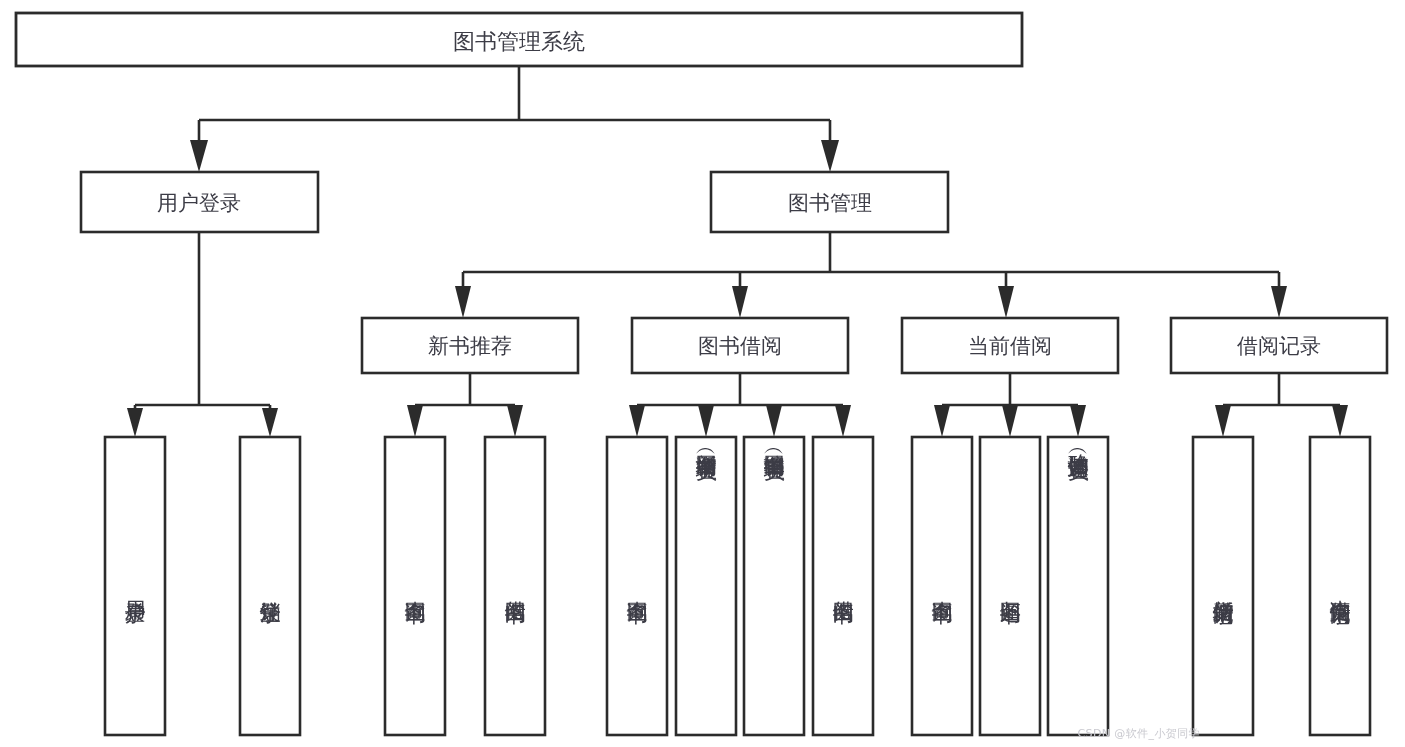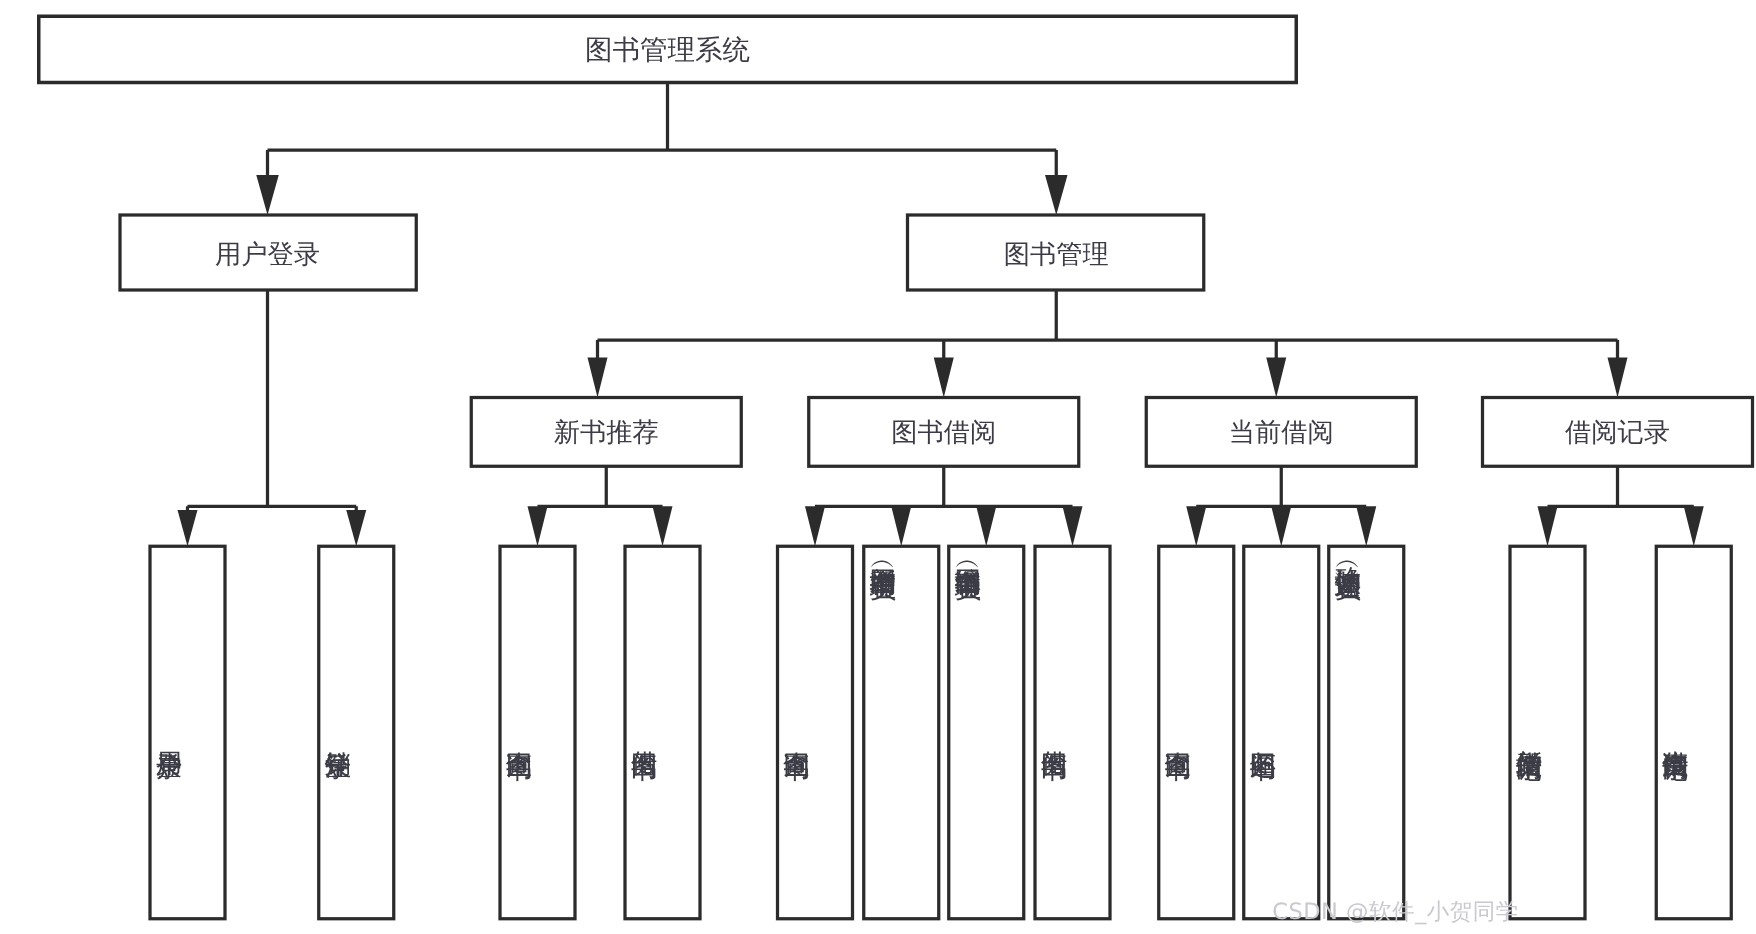--- a/index.html
+++ b/index.html
@@ -14,21 +14,20 @@
     font-family: "DejaVu Sans", "Liberation Sans", sans-serif;
     overflow: hidden;
     position: relative;
   }
   #diagram-root {
     position: absolute;
     left: 0;
     top: 0;
     width: 1208px;
     height: 747px;
-    padding-left: 15px;
   }
   svg.diagram-canvas {
     display: block;
     width: 1405px;
     height: 747px;
   }
   .node-box {
     fill: #ffffff;
     stroke: #2b2b2b;
     stroke-width: 2.6;
@@ -75,21 +74,21 @@
     letter-spacing: 1px;
     color: #3c3c46;
     white-space: nowrap;
     text-align: center;
   }
   .watermark {
     position: absolute;
     right: 8px;
     bottom: 6px;
     font-family: "DejaVu Sans", "Liberation Sans", sans-serif;
-    font-size: 18px;
+    font-size: 11px;
     color: #c9c9cf;
     letter-spacing: 0.4px;
     user-select: none;
   }
 </style>
 </head>
 <body>
 
 <div id="diagram-root">
 

